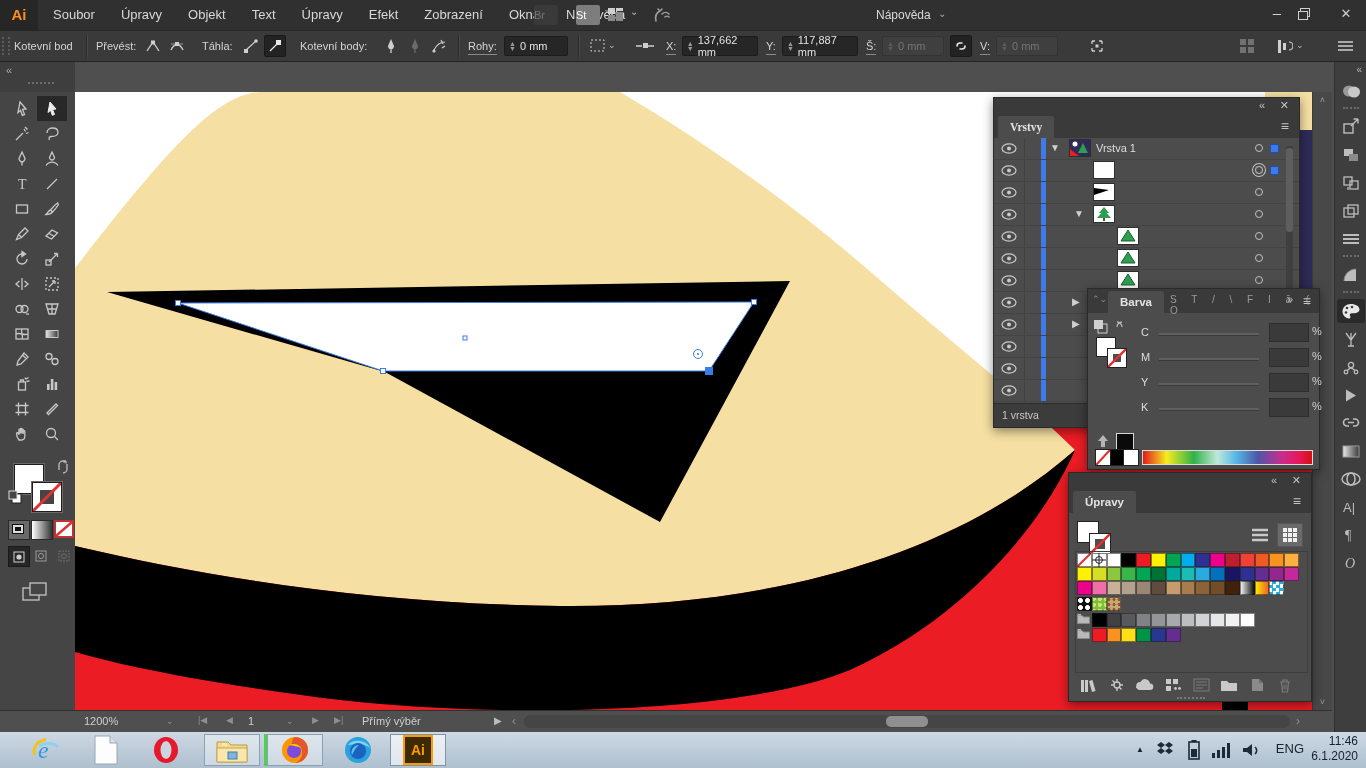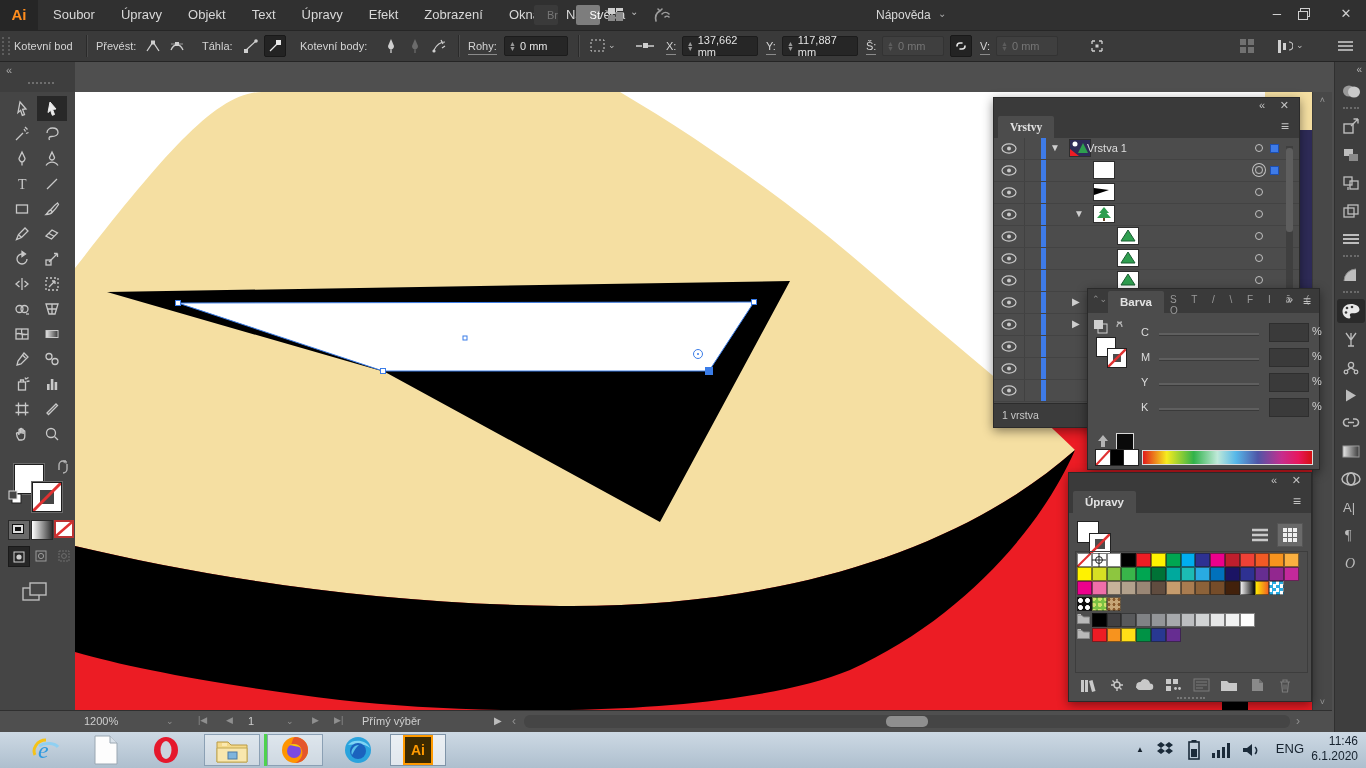--- a/index.html
+++ b/index.html
@@ -6,21 +6,21 @@
   #screen{position:relative;width:1366px;height:768px;overflow:hidden;
     font-family:"Liberation Sans",sans-serif;background:#4f4f4f;
     -webkit-font-smoothing:antialiased;}
   .abs{position:absolute;}
   
   #menubar{left:0;top:0;width:1366px;height:30px;background:#303030;color:#dcdcdc;font-size:13px;}
   #ai-logo{left:0;top:0;width:38px;height:30px;background:#262626;color:#ff8d1e;font-weight:bold;
     font-size:15px;text-align:center;line-height:30px;}
   .menu-item{display:inline-block;padding:0 13px;line-height:30px;color:#d8d8d8;}
   #menu-items{left:40px;top:0;}
-  .mb-box{height:20px;line-height:20px;border-radius:2px;text-align:right;font-size:11px;}
+  .mb-box{height:20px;line-height:20px;border-radius:2px;text-align:left;font-size:11px;}
   #controlbar{left:0;top:30px;width:1366px;height:32px;background:#3a3a3a;border-top:1px solid #262626;
     border-bottom:1px solid #252525;color:#d4d4d4;font-size:11px;box-sizing:border-box;}
   .cb-label{line-height:30px;white-space:nowrap;}
   .cb-underline{border-bottom:1px solid #8a8a8a;padding-bottom:0px;}
   .cb-sep{width:1px;height:22px;background:#2a2a2a;border-right:1px solid #4a4a4a;top:4px;}
   .cb-btn{width:22px;height:22px;top:4px;border-radius:2px;display:flex;align-items:center;justify-content:center;}
   .cb-btn.pressed{background:#232323;border:1px solid #191919;box-sizing:border-box;}
   .cb-val{height:20px;top:5px;background:#262626;border:1px solid #1c1c1c;border-radius:2px;color:#e3e3e3;
     display:flex;align-items:center;box-sizing:border-box;}
   .cb-val .stp{width:11px;display:flex;flex-direction:column;align-items:center;color:#9a9a9a;font-size:7px;line-height:5px;margin:0 2px;}
@@ -631,21 +631,21 @@
           </span>
           <span class="coldiv"></span>
           <span class="bluebar"></span>
           <span class="chev" style="left:56px">▼</span>
           <span class="thumb" style="left:76px"><svg width="20" height="16">
               <rect width="20" height="16" fill="#2e2b57"></rect>
               <circle cx="5" cy="4" r="2.5" fill="#fff"></circle>
               <polygon points="0,16 9,16 0,9" fill="#ec1c24"></polygon>
               <polygon points="13,3 18,13 8,13" fill="#2e9e4f"></polygon>
             </svg></span>
-          <span class="llabel" style="left:93px">Vrstva 1</span>
+          <span class="llabel" style="left:102px">Vrstva 1</span>
           <span class="target"></span>
           <span class="selbox"></span>
         </div>
         <div class="lrow">
           <span class="eye">
             <svg width="16" height="11">
               <ellipse cx="8" cy="5.5" rx="7" ry="4.6" fill="none" stroke="#c9c9c9" stroke-width="1.2"></ellipse>
               <circle cx="8" cy="5.5" r="2" fill="#c9c9c9"></circle>
             </svg>
           </span>

